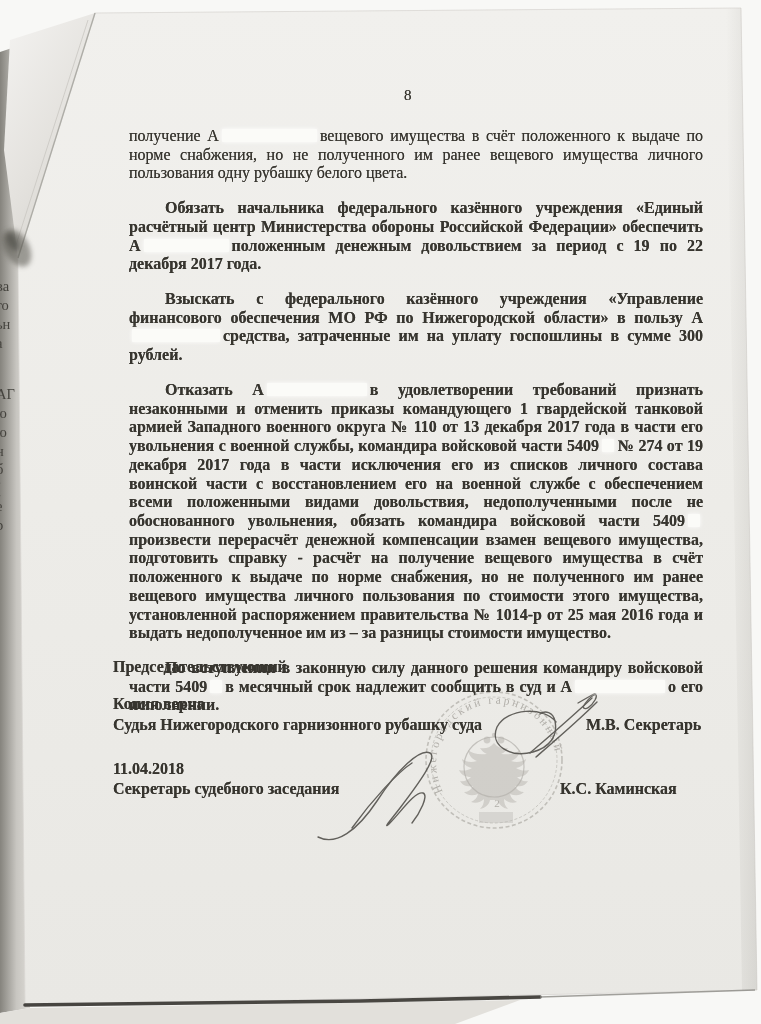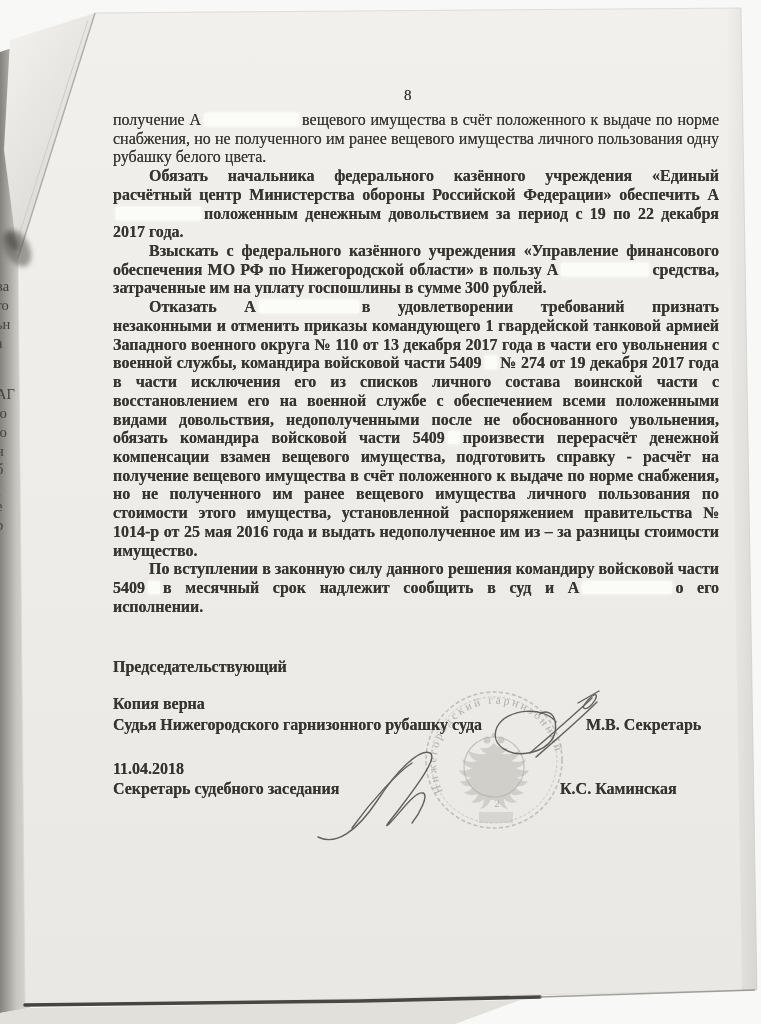--- a/index.html
+++ b/index.html
@@ -4,21 +4,21 @@
 <style>
   html,body{margin:0;padding:0;background:#e9e9e7;}
   .canvas{position:relative;width:761px;height:1024px;overflow:hidden;
           background:#f7f7f5;font-family:"Liberation Serif",serif;}
   svg.bg{position:absolute;left:0;top:0;z-index:0;}
   .textlayer{position:absolute;left:0;top:0;width:761px;height:1024px;z-index:2;
              color:#37352f;text-shadow:0 0 .45px rgba(58,55,49,.85);}
   .pagenum{position:absolute;left:404px;top:87px;font-size:15px;}
   .doc-body{position:absolute;left:113px;top:111px;width:606px;
             font-size:16px;line-height:18.72px;text-align:justify;}
-  .para{margin:0;}
+  .para{margin:16px;}
   .para.indent{text-indent:36px;font-weight:bold;}
   .redact{display:inline-block;height:13px;background:#fbfbf8;border-radius:1px;
           vertical-align:-1px;margin:0 3px;box-shadow:0 0 4px rgba(255,255,255,.95);}
   .sig{position:absolute;font-size:16px;white-space:nowrap;font-weight:bold;}
   .frags{position:absolute;left:0;top:0;width:16px;height:1024px;overflow:hidden;z-index:2;}
   .frag{position:absolute;left:-4px;font-size:14.5px;color:#45433e;}
 </style>
 </head>
 <body>
 

